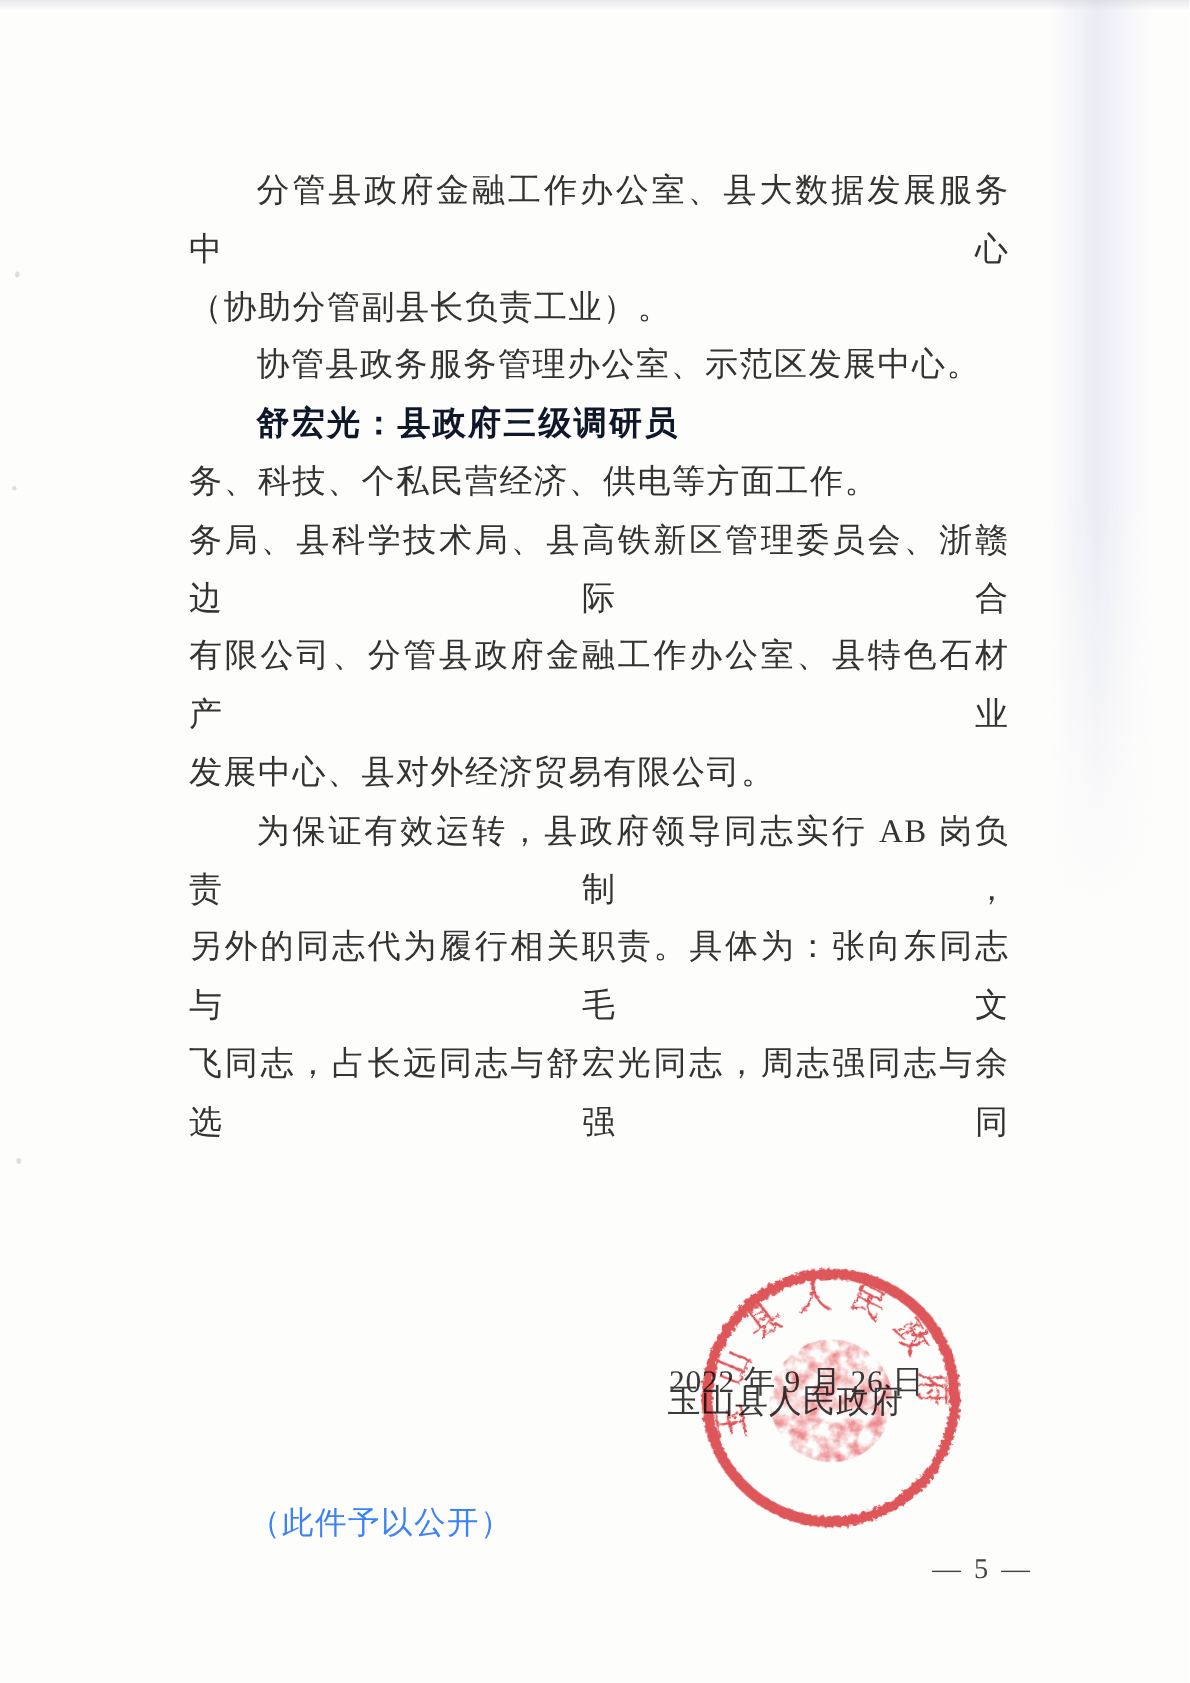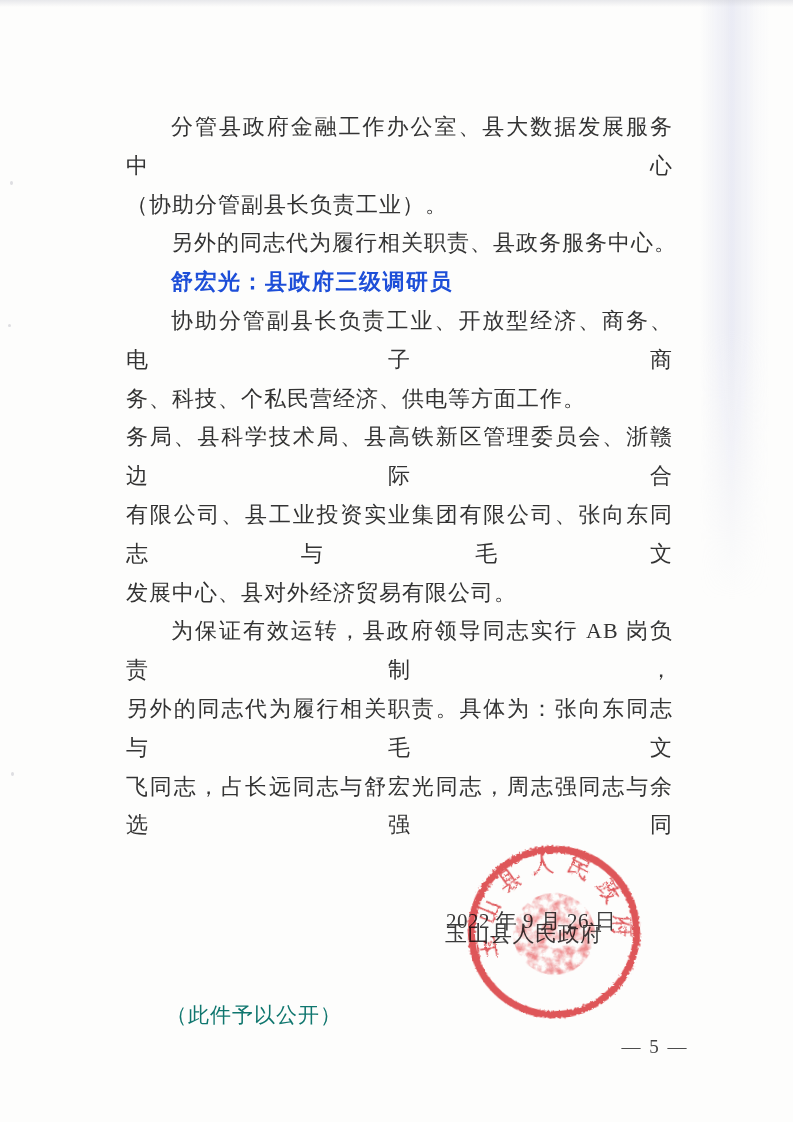--- a/index.html
+++ b/index.html
@@ -28,35 +28,35 @@
   
   .body-text{
     position:absolute;left:126px;top:108px;width:547px;
     font-size:22px;line-height:38.8px;letter-spacing:1px;
   }
   .ln{white-space:nowrap;font-family:Liberation Serif, serif;}
   .ln.str{white-space:normal;text-align:justify;text-align-last:justify;}
   .ln.ind{text-indent:45px;}
   .ln.bold{
     font-family:"Liberation Sans","DejaVu Sans",sans-serif;
-    font-weight:700;letter-spacing:1.5px;color:#1d4ed8;
+    font-weight:700;letter-spacing:1.5px;color:#0f172a;
   }
 
   
   .sig{
     position:absolute;left:445px;top:919px;width:165px;
     font-size:22px;letter-spacing:0.5px;white-space:nowrap;color:#3a3a3a;
   }
   .date{
     position:absolute;left:446px;top:907px;width:170px;
     font-size:21px;letter-spacing:0.5px;white-space:nowrap;color:#3a3a3a;
   }
   .note{
     position:absolute;left:166px;top:1001px;
-    font-size:21px;letter-spacing:1px;white-space:nowrap;color:#0f766e;
+    font-size:21px;letter-spacing:1px;white-space:nowrap;color:#3b82f6;
   }
   .pagenum{
     position:absolute;left:615px;top:1036px;width:80px;text-align:center;
     font-size:19px;letter-spacing:2px;white-space:nowrap;color:#444;
   }
 
   
   .seal{
     position:absolute;left:459px;top:837px;width:190px;height:190px;
     mix-blend-mode:multiply;opacity:.93;
@@ -71,26 +71,25 @@
 
   <div class="edge-shadow"></div>
   <div class="top-tint"></div>
   <div class="speck" style="left:10px;top:181px;width:3px;height:4px;"></div>
   <div class="speck" style="left:8px;top:324px;width:3px;height:3px;"></div>
   <div class="speck" style="left:11px;top:772px;width:3px;height:4px;"></div>
 
   <div class="body-text">
     <div class="ln ind str">分管县政府金融工作办公室、县大数据发展服务中心</div>
     <div class="ln">（协助分管副县长负责工业）。</div>
-    <div class="ln ind">另外的同志代为履行相关职责、县政务服务中心。</div>
+    <div class="ln ind">协管县政务服务管理办公室、示范区发展中心。</div>
     <div class="ln ind bold">舒宏光：县政府三级调研员</div>
-    <div class="ln ind str">协助分管副县长负责工业、开放型经济、商务、电子商</div>
     <div class="ln">务、科技、个私民营经济、供电等方面工作。</div>
     <div class="ln str">务局、县科学技术局、县高铁新区管理委员会、浙赣边际合</div>
-    <div class="ln str">有限公司、县工业投资实业集团有限公司、张向东同志与毛文</div>
+    <div class="ln str">有限公司、分管县政府金融工作办公室、县特色石材产业</div>
     <div class="ln">发展中心、县对外经济贸易有限公司。</div>
     <div class="ln ind str">为保证有效运转，县政府领导同志实行 AB 岗负责制，</div>
     <div class="ln str">另外的同志代为履行相关职责。具体为：张向东同志与毛文</div>
     <div class="ln str">飞同志，占长远同志与舒宏光同志，周志强同志与余选强同</div>
 
   </div>
 
   <div class="sig">玉山县人民政府</div>
   <div class="date">2022 年 9 月 26 日</div>
   <div class="note">（此件予以公开）</div>

